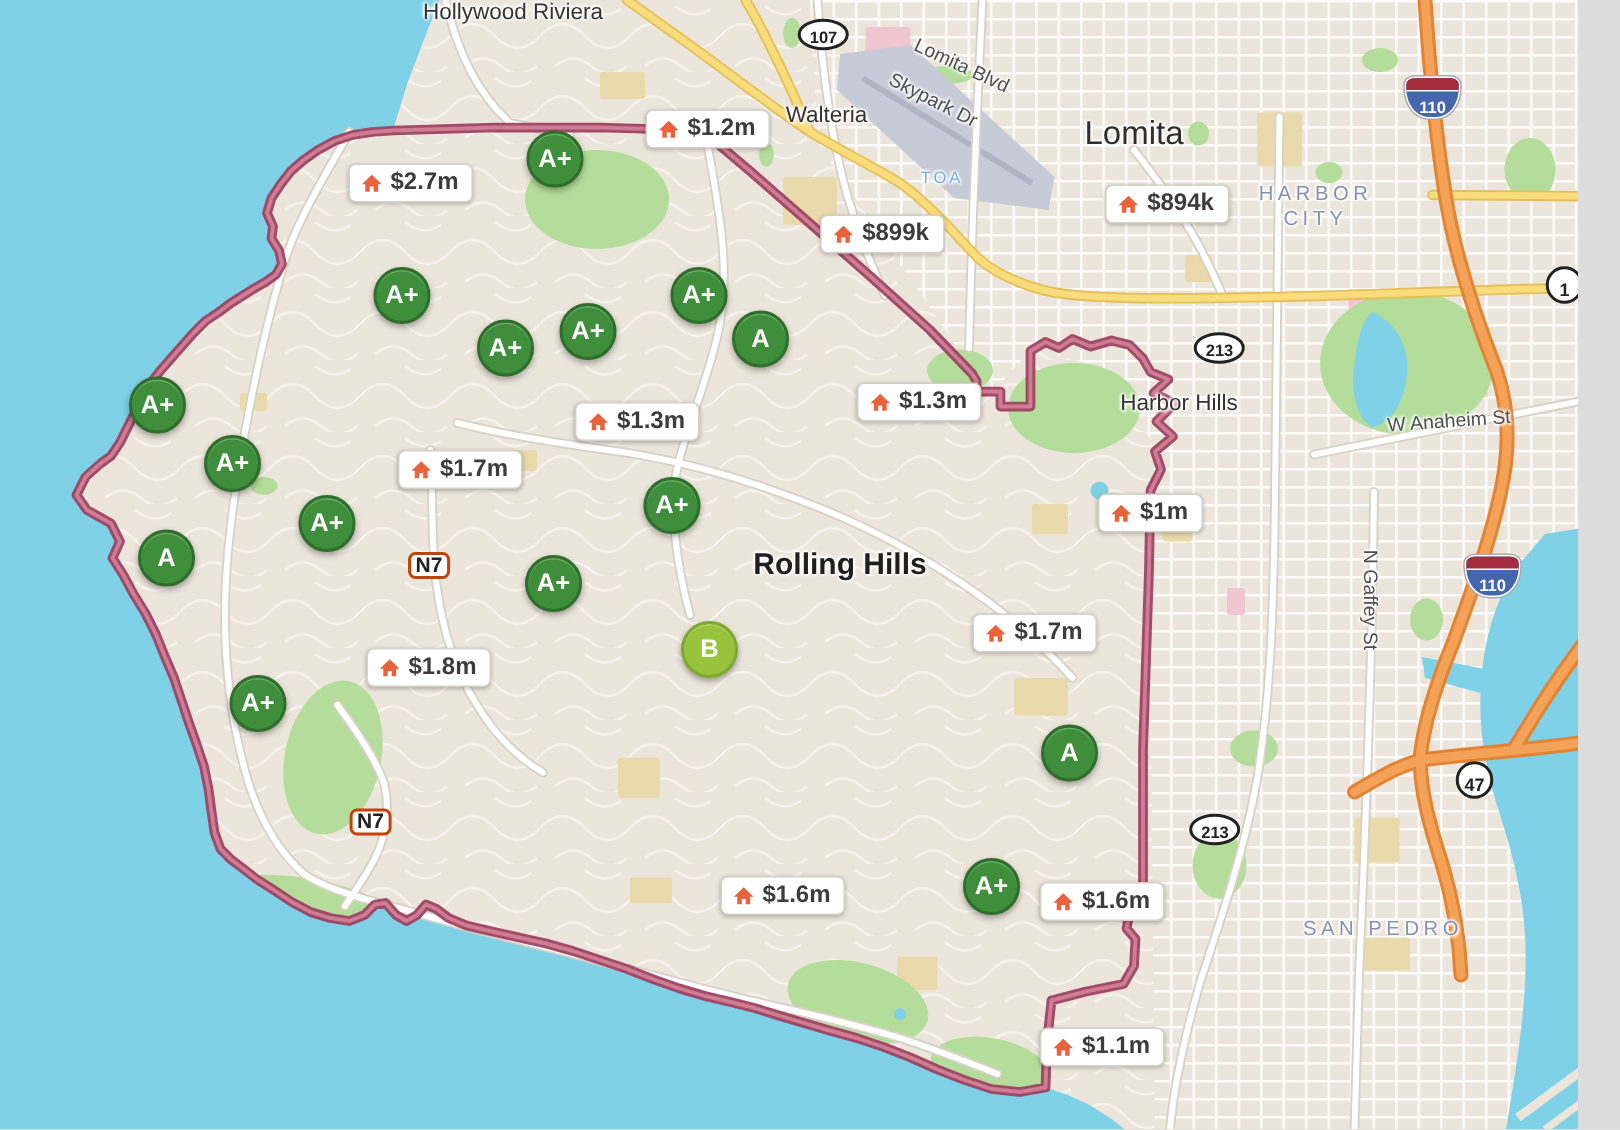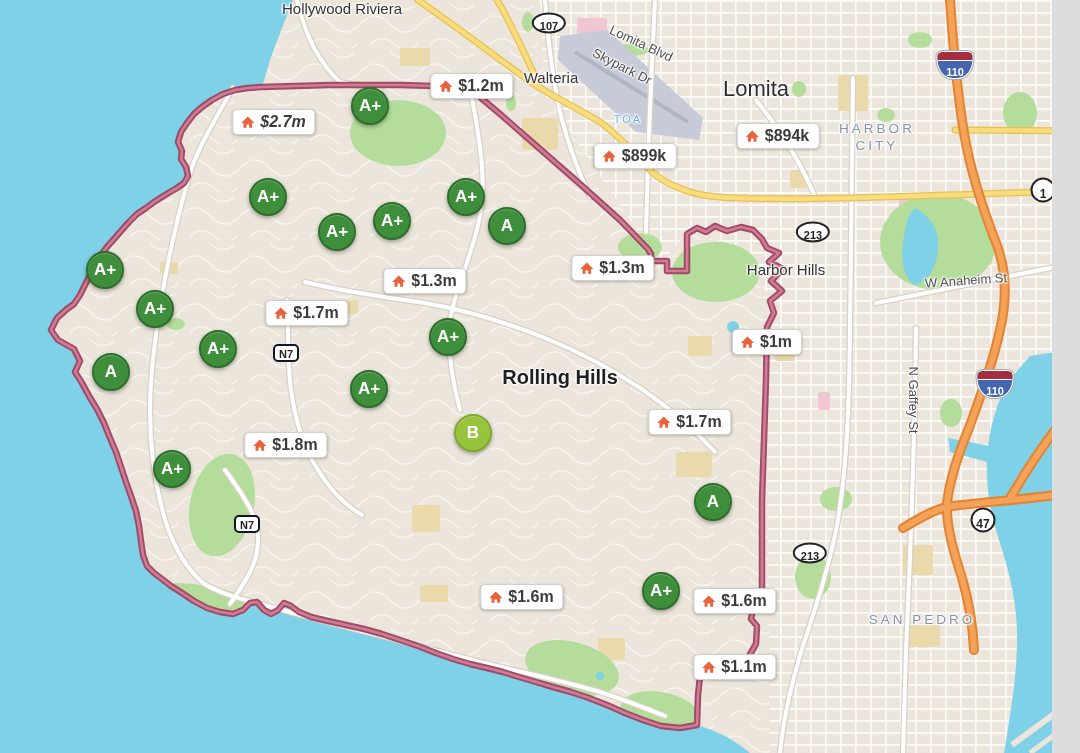--- a/index.html
+++ b/index.html
@@ -17,22 +17,22 @@
   .lbl-airport{font-size:11px;color:#6fb1e4;letter-spacing:2px;}
   .lbl-road{font-size:13px;color:#4f4f4f;}
 
   .shield{position:absolute;transform:translate(-50%,-50%);background:#fff;color:#222;
           display:flex;align-items:flex-end;justify-content:center;font-weight:bold;
           box-sizing:border-box;}
   .shield .shield-num{display:block;}
   .shield-oval{border:2px solid #222;border-radius:50%;min-width:31px;height:21px;
                font-size:11px;padding:0 6px;}
   .shield-circle{border:2px solid #222;border-radius:50%;width:25px;height:25px;font-size:12px;}
-  .shield-rect{border:2px solid #0f172a;border-radius:5px;height:18px;min-width:26px;
-               font-size:11px;padding:0 3px;}
+  .shield-rect{border:2px solid #c2410c;border-radius:5px;height:18px;min-width:26px;
+               font-size:14px;padding:0 3px;margin-top:24px;}
   .shield-interstate{background:#4565ad;border:1.5px solid #fff;box-shadow:0 0 0 1px #aaa;
                color:#fff;width:37px;height:28px;font-size:11px;
                border-radius:7px 7px 16px 16px / 5px 5px 20px 20px;overflow:hidden;}
   .shield-interstate::before{content:"";position:absolute;top:0;left:0;right:0;height:8px;
                background:#a52e3e;border-bottom:1px solid #fff;}
   .shield-interstate .shield-num{margin-top:7px;}
 
   .badge{position:absolute;transform:translate(-50%,-50%);width:38px;height:38px;
          border-radius:50%;background:#3f8e3c;border:2px solid #2d6f2b;
          box-shadow:0 2px 4px rgba(0,0,0,.35), inset 0 1px 0 rgba(255,255,255,.25);
@@ -296,27 +296,27 @@
   </div>
     <div class="badge" style="left: 661px; top: 591px;">
     <span class="badge-grade">A+</span>
   </div>
     <div class="price" style="left: 472px; top: 86px;">
     <svg width="15" height="15" viewBox="0 0 16 16">
       <path d="M8 1.6 L15 8.4 L12.6 8.4 L12.6 13.6 L9.4 13.6 L9.4 10 L6.6 10 L6.6 13.6 L3.4 13.6 L3.4 8.4 L1 8.4 Z" fill="#e8633c"></path>
     </svg>
     <span class="price-text">$1.2m</span>
   </div>
-    <div class="price" style="left: 274px; top: 122px; font-style: italic;">
+    <div class="price" style="left: 274px; top: 122px;">
     <svg width="15" height="15" viewBox="0 0 16 16">
       <path d="M8 1.6 L15 8.4 L12.6 8.4 L12.6 13.6 L9.4 13.6 L9.4 10 L6.6 10 L6.6 13.6 L3.4 13.6 L3.4 8.4 L1 8.4 Z" fill="#e8633c"></path>
     </svg>
     <span class="price-text">$2.7m</span>
   </div>
-    <div class="price" style="left: 635px; top: 156px; text-align: center;">
+    <div class="price" style="left: 588px; top: 156px; text-align: center;">
     <svg width="15" height="15" viewBox="0 0 16 16">
       <path d="M8 1.6 L15 8.4 L12.6 8.4 L12.6 13.6 L9.4 13.6 L9.4 10 L6.6 10 L6.6 13.6 L3.4 13.6 L3.4 8.4 L1 8.4 Z" fill="#e8633c"></path>
     </svg>
     <span class="price-text">$899k</span>
   </div>
     <div class="price" style="left: 778px; top: 136px;">
     <svg width="15" height="15" viewBox="0 0 16 16">
       <path d="M8 1.6 L15 8.4 L12.6 8.4 L12.6 13.6 L9.4 13.6 L9.4 10 L6.6 10 L6.6 13.6 L3.4 13.6 L3.4 8.4 L1 8.4 Z" fill="#e8633c"></path>
     </svg>
     <span class="price-text">$894k</span>
@@ -362,20 +362,20 @@
       <path d="M8 1.6 L15 8.4 L12.6 8.4 L12.6 13.6 L9.4 13.6 L9.4 10 L6.6 10 L6.6 13.6 L3.4 13.6 L3.4 8.4 L1 8.4 Z" fill="#e8633c"></path>
     </svg>
     <span class="price-text">$1.6m</span>
   </div>
     <div class="price" style="left: 735px; top: 601px;">
     <svg width="15" height="15" viewBox="0 0 16 16">
       <path d="M8 1.6 L15 8.4 L12.6 8.4 L12.6 13.6 L9.4 13.6 L9.4 10 L6.6 10 L6.6 13.6 L3.4 13.6 L3.4 8.4 L1 8.4 Z" fill="#e8633c"></path>
     </svg>
     <span class="price-text">$1.6m</span>
   </div>
-    <div class="price" style="left: 735px; top: 667px; justify-content: flex-end;">
+    <div class="price" style="left: 735px; top: 698px; justify-content: flex-end;">
     <svg width="15" height="15" viewBox="0 0 16 16">
       <path d="M8 1.6 L15 8.4 L12.6 8.4 L12.6 13.6 L9.4 13.6 L9.4 10 L6.6 10 L6.6 13.6 L3.4 13.6 L3.4 8.4 L1 8.4 Z" fill="#e8633c"></path>
     </svg>
     <span class="price-text">$1.1m</span>
   </div>
 
 </div>
 
 </body></html>

